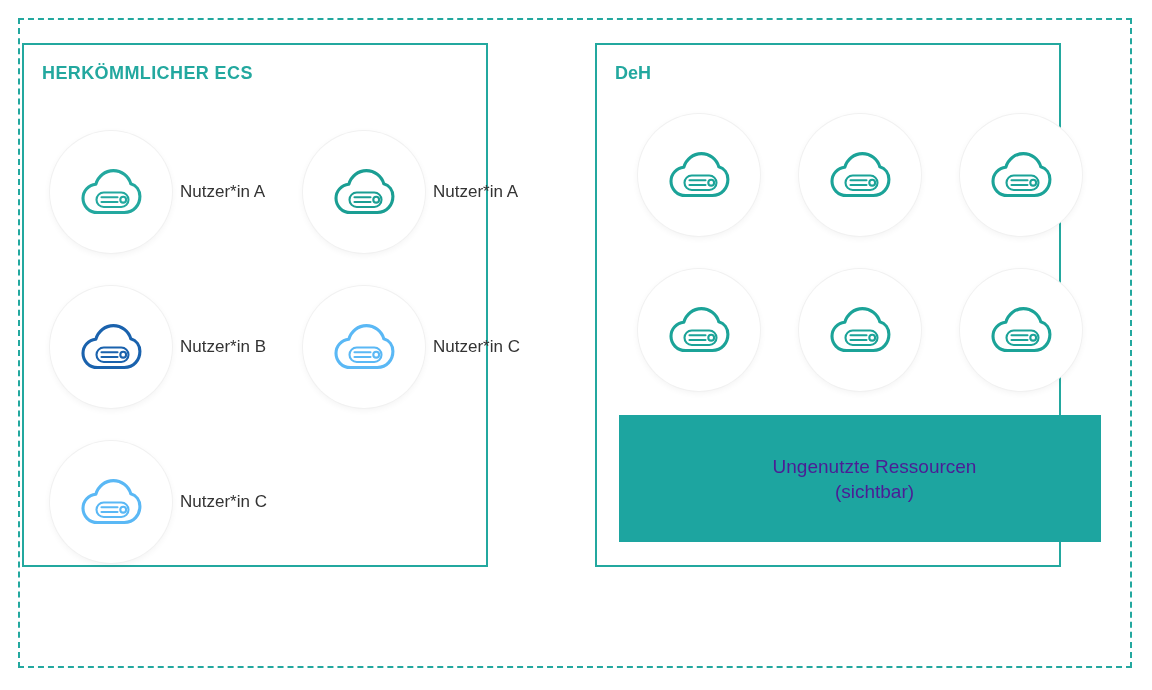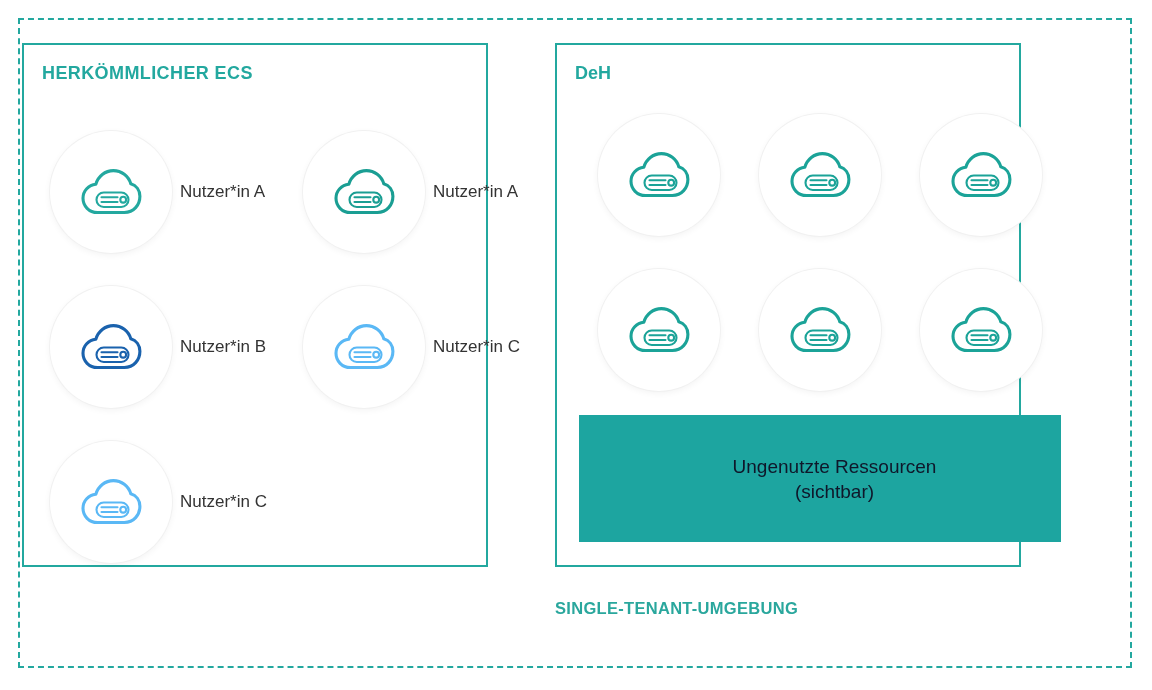--- a/index.html
+++ b/index.html
@@ -32,21 +32,21 @@
   }
 
   
   .column {
     position: absolute;
     top: 43px;
     width: 527px;
     height: 595px;
   }
   .column.left  { left: 22px; }
-  .column.right { left: 555px; }
+  .column.right { left: 595px; }
 
   .panel {
     position: relative;
     box-sizing: border-box;
     width: 466px;
     height: 524px;
     border: 2px solid #23a89f;
     background: #ffffff;
     padding-left: 20px;
   }
@@ -128,21 +128,21 @@
     height: 127px;
     background: #1da5a0;
     display: flex;
     align-items: center;
     justify-content: center;
     text-align: center;
   }
   .unused-text {
     font-size: 19px;
     line-height: 25px;
-    color: #0f172a;
+    color: #4c1d95;
     white-space: pre-line;
     margin-left: 29px;
   }
 </style>
 </head>
 <body>
 
 <div class="canvas">
 
   <div class="outer-dashed"></div>
@@ -293,16 +293,15 @@
         </div>
 
       </div>
 
       <div class="unused-block">
         <div class="unused-text">Ungenutzte Ressourcen
 (sichtbar)</div>
       </div>
     </div>
 
-    <div class="column-caption">SINGLE-TENANT-UMGEBUNG</div>
   </div>
 
 </div>
 
 </body></html>

